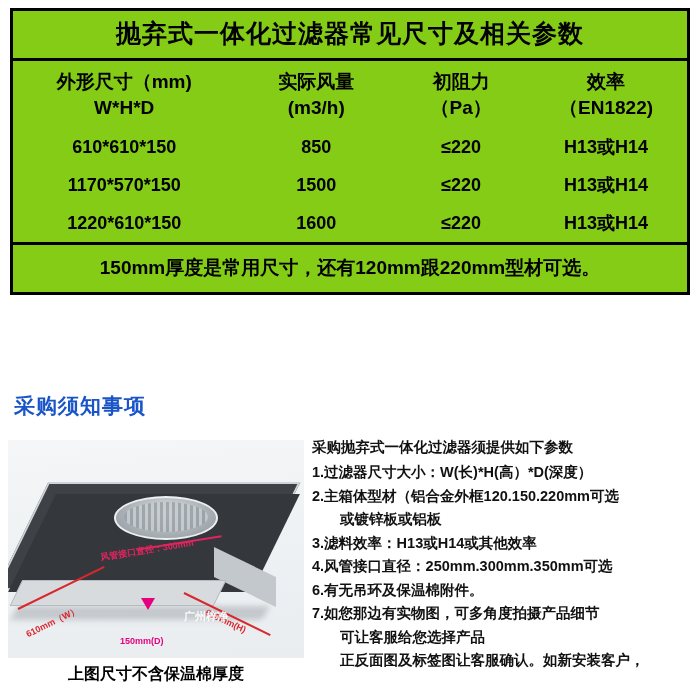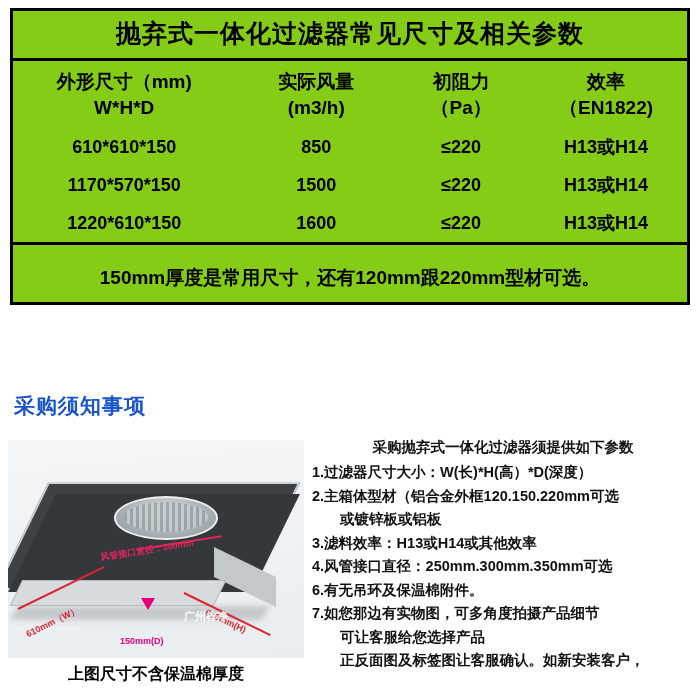--- a/index.html
+++ b/index.html
@@ -65,21 +65,21 @@
   .col1 { width: 33%; }
   .col2 { width: 24%; }
   .col3 { width: 19%; }
   .col4 { width: 24%; }
 
   .spec-note {
     border-top: 3px solid #000;
     text-align: center;
     font-weight: bold;
     font-size: 19px;
-    padding: 20px 4px 11px 4px;
+    padding: 10px 4px 11px 4px;
     white-space: nowrap;
   }
 
   
   .purchase-heading {
     position: absolute;
     left: 14px;
     top: 392px;
     font-size: 21px;
     font-weight: bold;
@@ -92,21 +92,20 @@
     position: absolute;
     left: 312px;
     top: 436px;
     width: 382px;
     font-size: 14.5px;
     line-height: 1.62;
     font-weight: bold;
     color: #111;
   }
   .notes .notes-title {
-    text-align: center;
     margin-bottom: 2px;
   }
   .notes .note-item {
     margin: 0;
     padding: 0;
   }
   .notes .note-sub {
     padding-left: 28px;
   }
 

